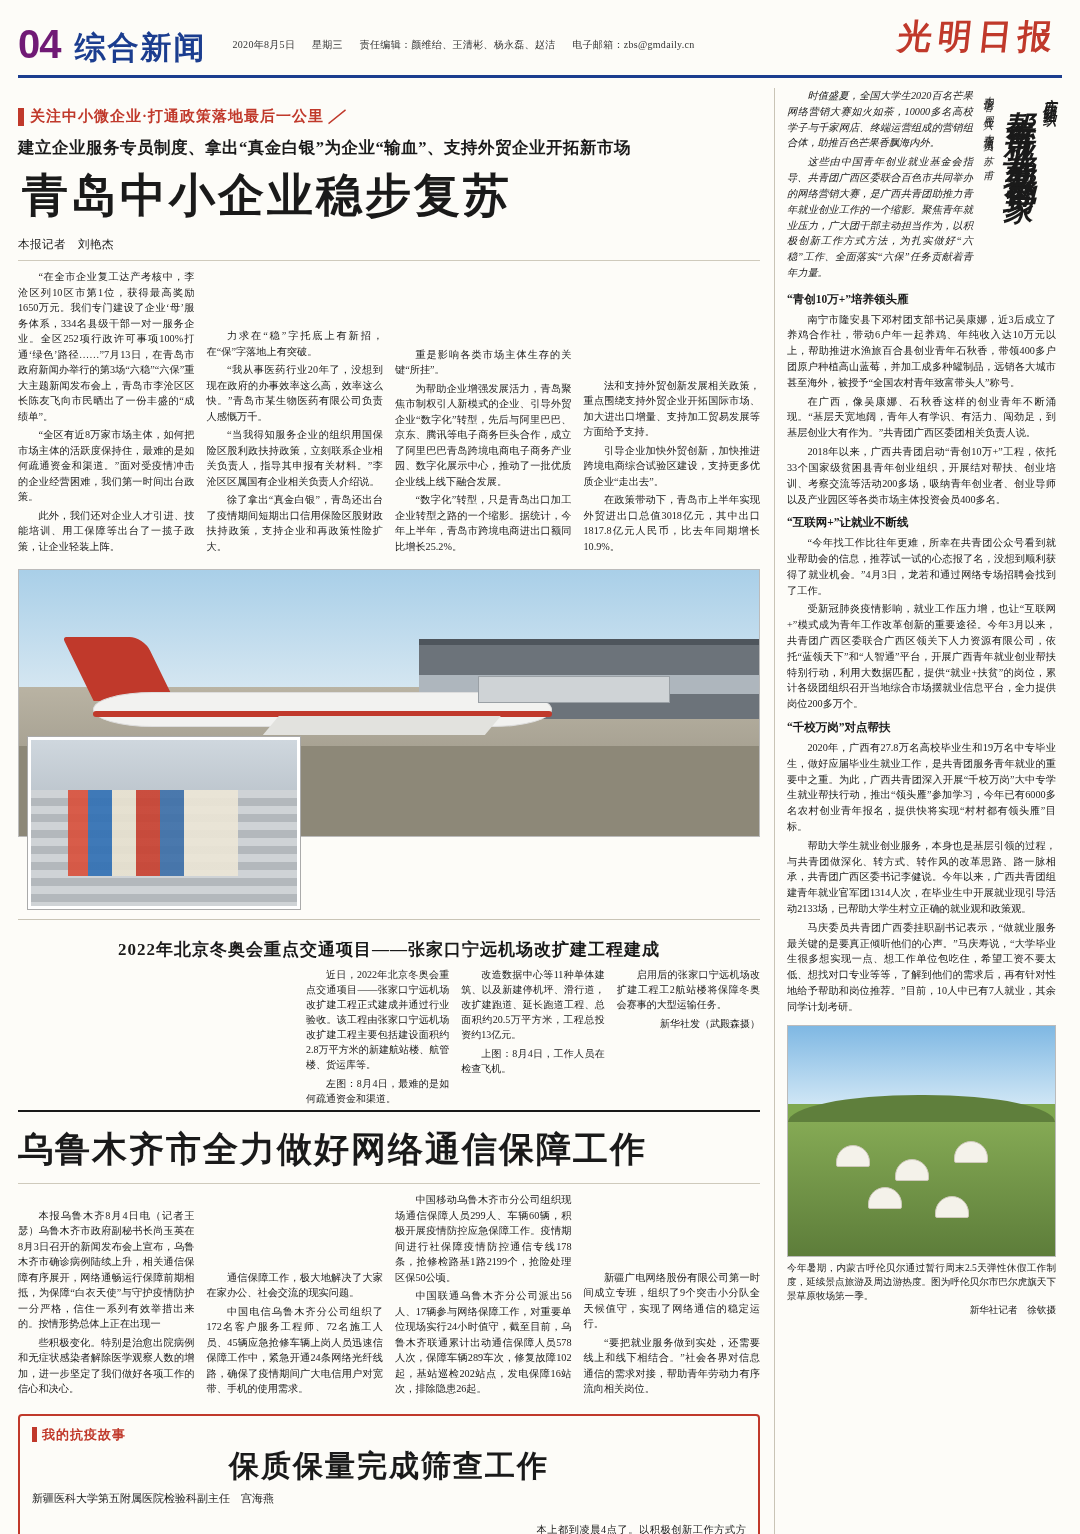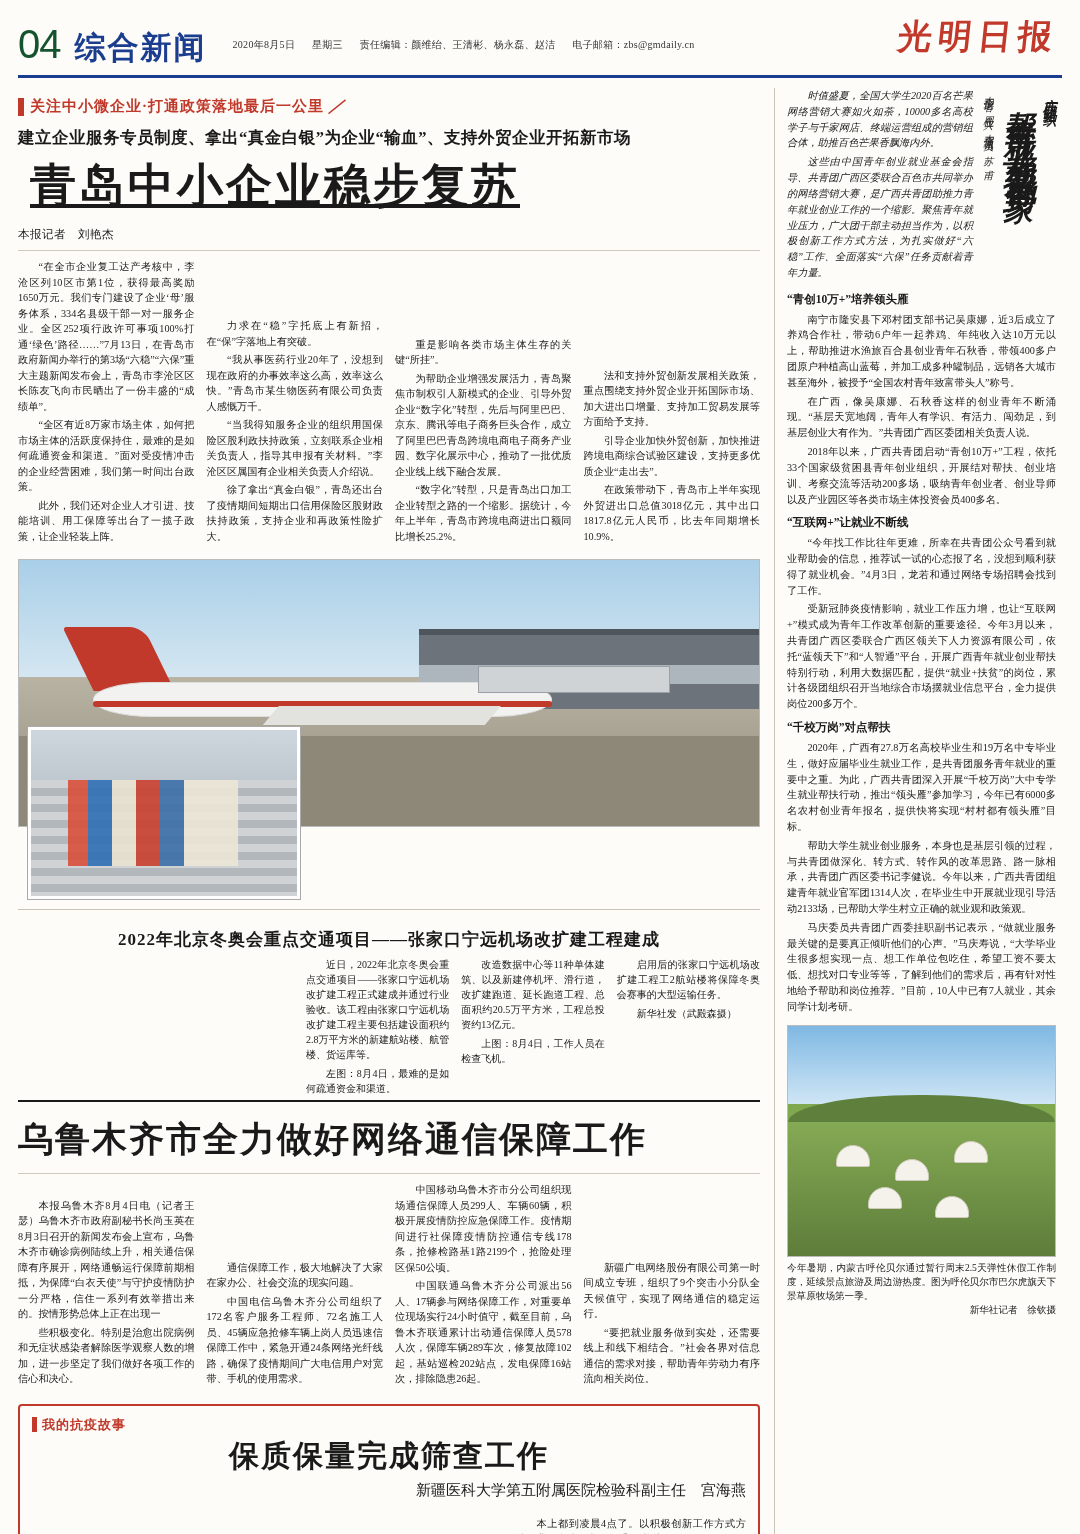--- a/index.html
+++ b/index.html
@@ -10,40 +10,40 @@
     font-family:"Liberation Serif", serif;
     color:#1a1a1a;
     position:relative;
     overflow:hidden;
   }
   .page { position:relative; width:1080px; height:1534px; padding:0 18px; }
 
   
   .masthead { position:relative; height:78px; border-bottom:3px solid #1b3d8f; display:flex; align-items:flex-start; }
   .mh-left { display:flex; align-items:baseline; padding-top:22px; }
-  .page-num { font-size:40px; font-weight:normal; color:#14532d; font-family:"Liberation Sans",sans-serif; letter-spacing:-1px; }
+  .page-num { font-size:40px; font-weight:bold; color:#701a75; font-family:"Liberation Sans",sans-serif; letter-spacing:-1px; }
   .section-title { font-size:31px; font-weight:bold; color:#1b3d8f; margin-left:14px; letter-spacing:2px; }
   .mh-meta { font-size:10px; color:#333; padding-top:38px; margin-left:26px; line-height:1.3; letter-spacing:.3px; }
   .mh-meta span { margin-right:14px; }
   .brand { position:absolute; right:4px; top:14px; font-size:34px; font-weight:bold; color:#c0392b; letter-spacing:6px;
            font-family:"Liberation Serif", serif; transform:skewX(-6deg); }
 
   
   .cols { display:flex; gap:14px; margin-top:10px; }
   .col-main { width:742px; }
   .col-right { width:282px; border-left:1px solid #c9c4b6; padding-left:12px; }
 
   
-  .topic-bar { display:flex; align-items:center; margin:8px 0 10px;text-align:center; }
+  .topic-bar { display:flex; align-items:center; margin:18px 0 10px;text-align:center; }
   .topic-bar .bar { width:6px; height:18px; background:#c0392b; margin-right:6px; }
   .topic-bar .txt { color:#c0392b; font-weight:bold; font-size:15px; letter-spacing:1px; }
   .topic-bar .slash { color:#c0392b; font-weight:bold; margin-left:6px; transform:skewX(-18deg); display:inline-block; }
 
   .kicker { font-size:16.5px; font-weight:bold; letter-spacing:.5px; margin:6px 0 6px; }
-  .headline { font-size:46px; font-weight:bold; letter-spacing:3px; margin:2px 12px 10px; font-family:"Liberation Serif",serif;text-decoration:underline; }
+  .headline { font-size:46px; font-weight:bold; letter-spacing:3px; margin:2px 4px 10px; font-family:"Liberation Serif",serif; }
   .byline { font-size:11.5px; margin-bottom:8px; letter-spacing:.5px; }
 
   
   .textgrid { display:flex; gap:12px; font-size:10.2px; line-height:1.52; text-align:justify;align-items:flex-end; }
   .textgrid .tcol { flex:1; }
   .textgrid p { margin:0 0 3px; text-indent:2em; }
   .hr-thin { border-top:1px solid #cfcabc; margin:8px 0; }
 
   
   .photo-wrap { margin-top:12px; position:relative; }
@@ -62,33 +62,33 @@
   .photo-inset { position:absolute; left:10px; bottom:-72px; width:272px; height:172px; border:3px solid #fff; outline:1px solid #aaa;
                  background:linear-gradient(#cfd7de,#9aa4ad); overflow:hidden; }
   .inset-stair { position:absolute; left:0; bottom:0; width:100%; height:70%; background:repeating-linear-gradient(#cfd3d6 0 8px,#b3b8bc 8px 16px); }
   .inset-people { position:absolute; left:14%; bottom:18%; width:64%; height:52%;
                   background:linear-gradient(90deg,#d94f3a 0 12%,#2f6fb4 12% 26%,#e8e2d0 26% 40%,#c93f2e 40% 54%,#3b6ea8 54% 68%,#ece6d6 68% 100%); opacity:.9; }
 
   .cap-box { margin-top:82px; border-top:1px solid #c9c4b6; padding-top:18px; }
   .cap-title { text-align:center; font-size:17px; font-weight:bold; letter-spacing:1px; margin-bottom:6px; }
   .cap-grid { display:flex; gap:12px; font-size:10px; line-height:1.5; text-align:justify; }
   .cap-grid p { margin:0 0 4px; text-indent:2em; }
-  .cap-credit { text-align:left; font-size:10px; margin-top:2px; }
+  .cap-credit { text-align:right; font-size:10px; margin-top:2px; }
 
   
   .headline2 { font-size:35px; font-weight:bold; letter-spacing:2px; margin:14px 0 10px; }
   .hl2-rule { border-top:2px solid #1a1a1a; margin-bottom:10px; }
 
   
   .redbox { border:2px solid #c0392b; border-radius:4px; margin-top:14px; padding:10px 12px 12px; position:relative; }
   .redbox-tag { display:flex; align-items:center; margin-bottom:0; }
   .redbox-tag .bar { width:5px; height:15px; background:#c0392b; margin-right:5px; }
   .redbox-tag .txt { color:#c0392b; font-weight:bold; font-size:13px; letter-spacing:1px; }
   .redbox-title { text-align:center; font-size:30px; font-weight:bold; letter-spacing:2px; margin:2px 0 4px; }
-  .redbox-sub { text-align:right; font-size:15px; margin-bottom:16px; }
+  .redbox-sub { text-align:left; font-size:11px; margin-bottom:16px; }
 
   
   .rc-vert { display:flex; flex-direction:row-reverse; justify-content:flex-start; gap:8px;font-style:italic; }
   .vtitle { writing-mode:vertical-rl; font-size:30px; font-weight:bold; letter-spacing:6px; line-height:1.05; }
   .vtitle.small { font-size:13px; letter-spacing:4px; font-weight:bold; }
   .vauthor { writing-mode:vertical-rl; font-size:10px; letter-spacing:2px; color:#222; }
   .rc-body { font-size:10.2px; line-height:1.55; text-align:justify; }
   .rc-body p { margin:0 0 3px; text-indent:2em; }
   .rc-sub { font-weight:bold; font-size:11.5px; margin:7px 0 3px; }
 

